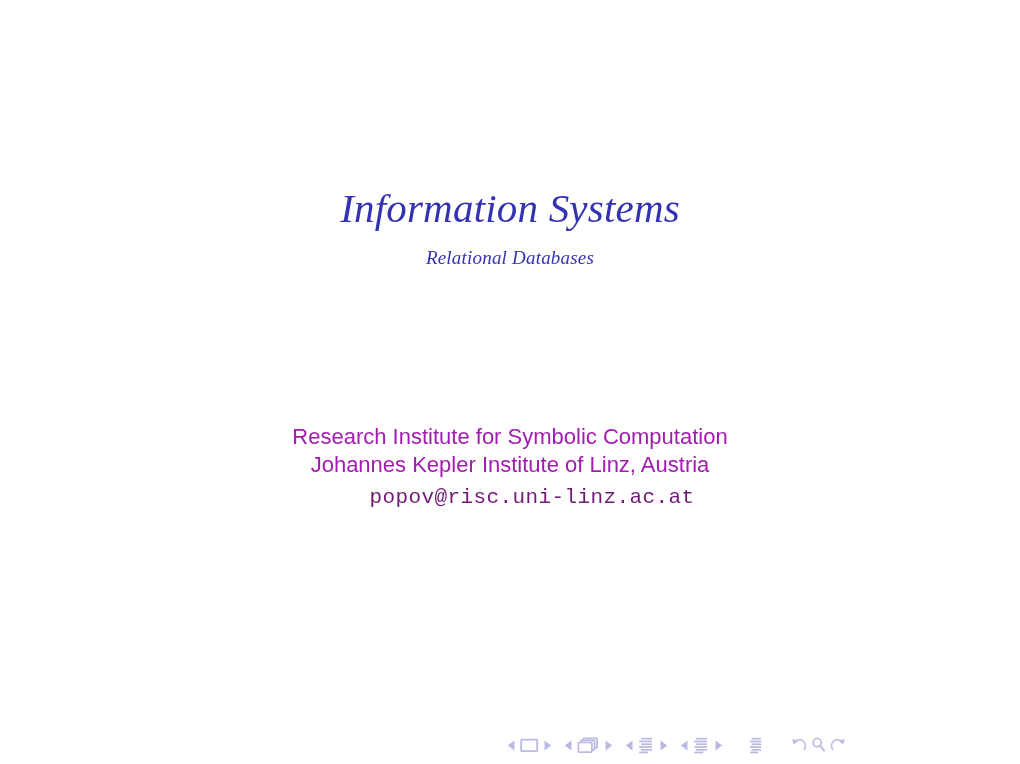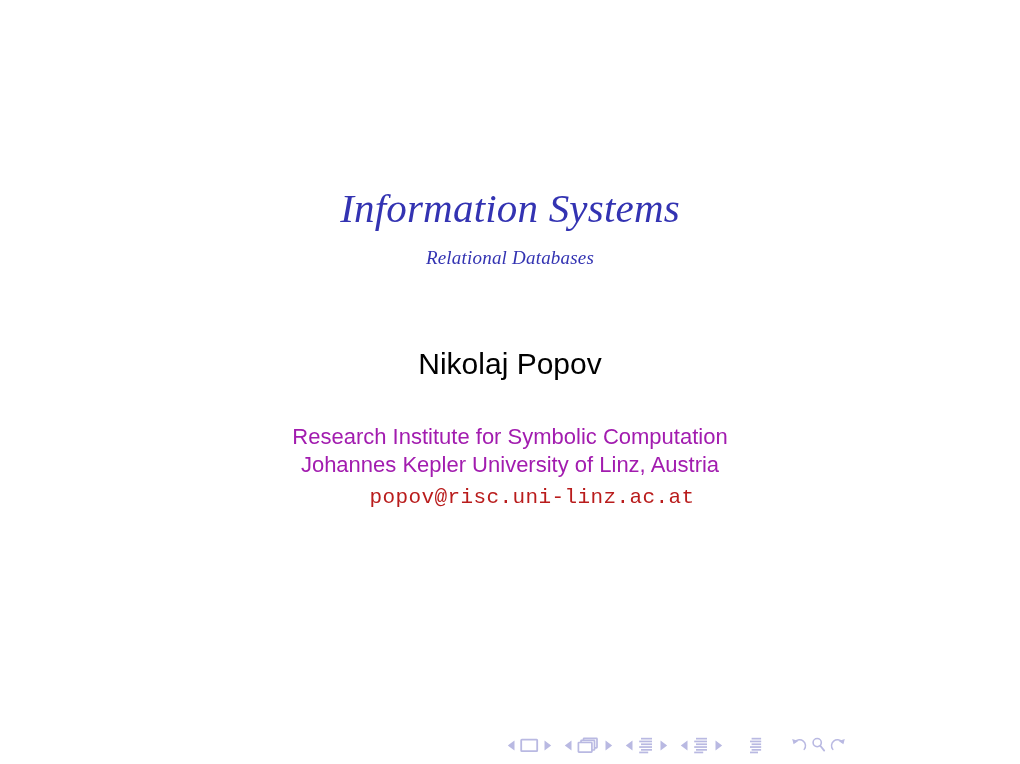--- a/index.html
+++ b/index.html
@@ -81,21 +81,21 @@
     font-size: 22px;
     line-height: 1.25;
     color: #a21caf;
     margin: 0;
   }
 
   .institute-email {
     font-family: "Liberation Mono", "DejaVu Sans Mono", monospace;
     font-size: 21px;
     line-height: 1.3;
-    color: #b91c1c;
+    color: #701a75;
     margin: 6px 0 0 0;
     letter-spacing: 0.4px;
     padding-left: 44px;
   }
 
   
   .nav-bar {
     position: absolute;
     right: 14px;
     bottom: 6px;
@@ -131,27 +131,24 @@
 </head>
 <body>
 
 <div id="slide">
 
   <div class="title-block">
     <div class="slide-title">Information Systems</div>
     <div class="slide-subtitle">Relational Databases</div>
   </div>
 
-  <div class="author-block">
-    <div class="author-name">Nikolaj Popov</div>
-  </div>
 
   <div class="institute-block">
     <div class="institute-line">Research Institute for Symbolic Computation</div>
-    <div class="institute-line">Johannes Kepler University of Linz, Austria</div>
+    <div class="institute-line">Johannes Kepler Institute of Linz, Austria</div>
     <div class="institute-email">popov@risc.uni-linz.ac.at</div>
   </div>
 
   <div class="nav-bar">
 
     <div class="nav-group">
       <span class="nav-btn nav-arrow">
         <svg width="9" height="11" viewBox="0 0 9 11">
             <polygon class="nav-ink" points="7.5,0.5 7.5,10.5 0.8,5.5"></polygon>
           </svg>

